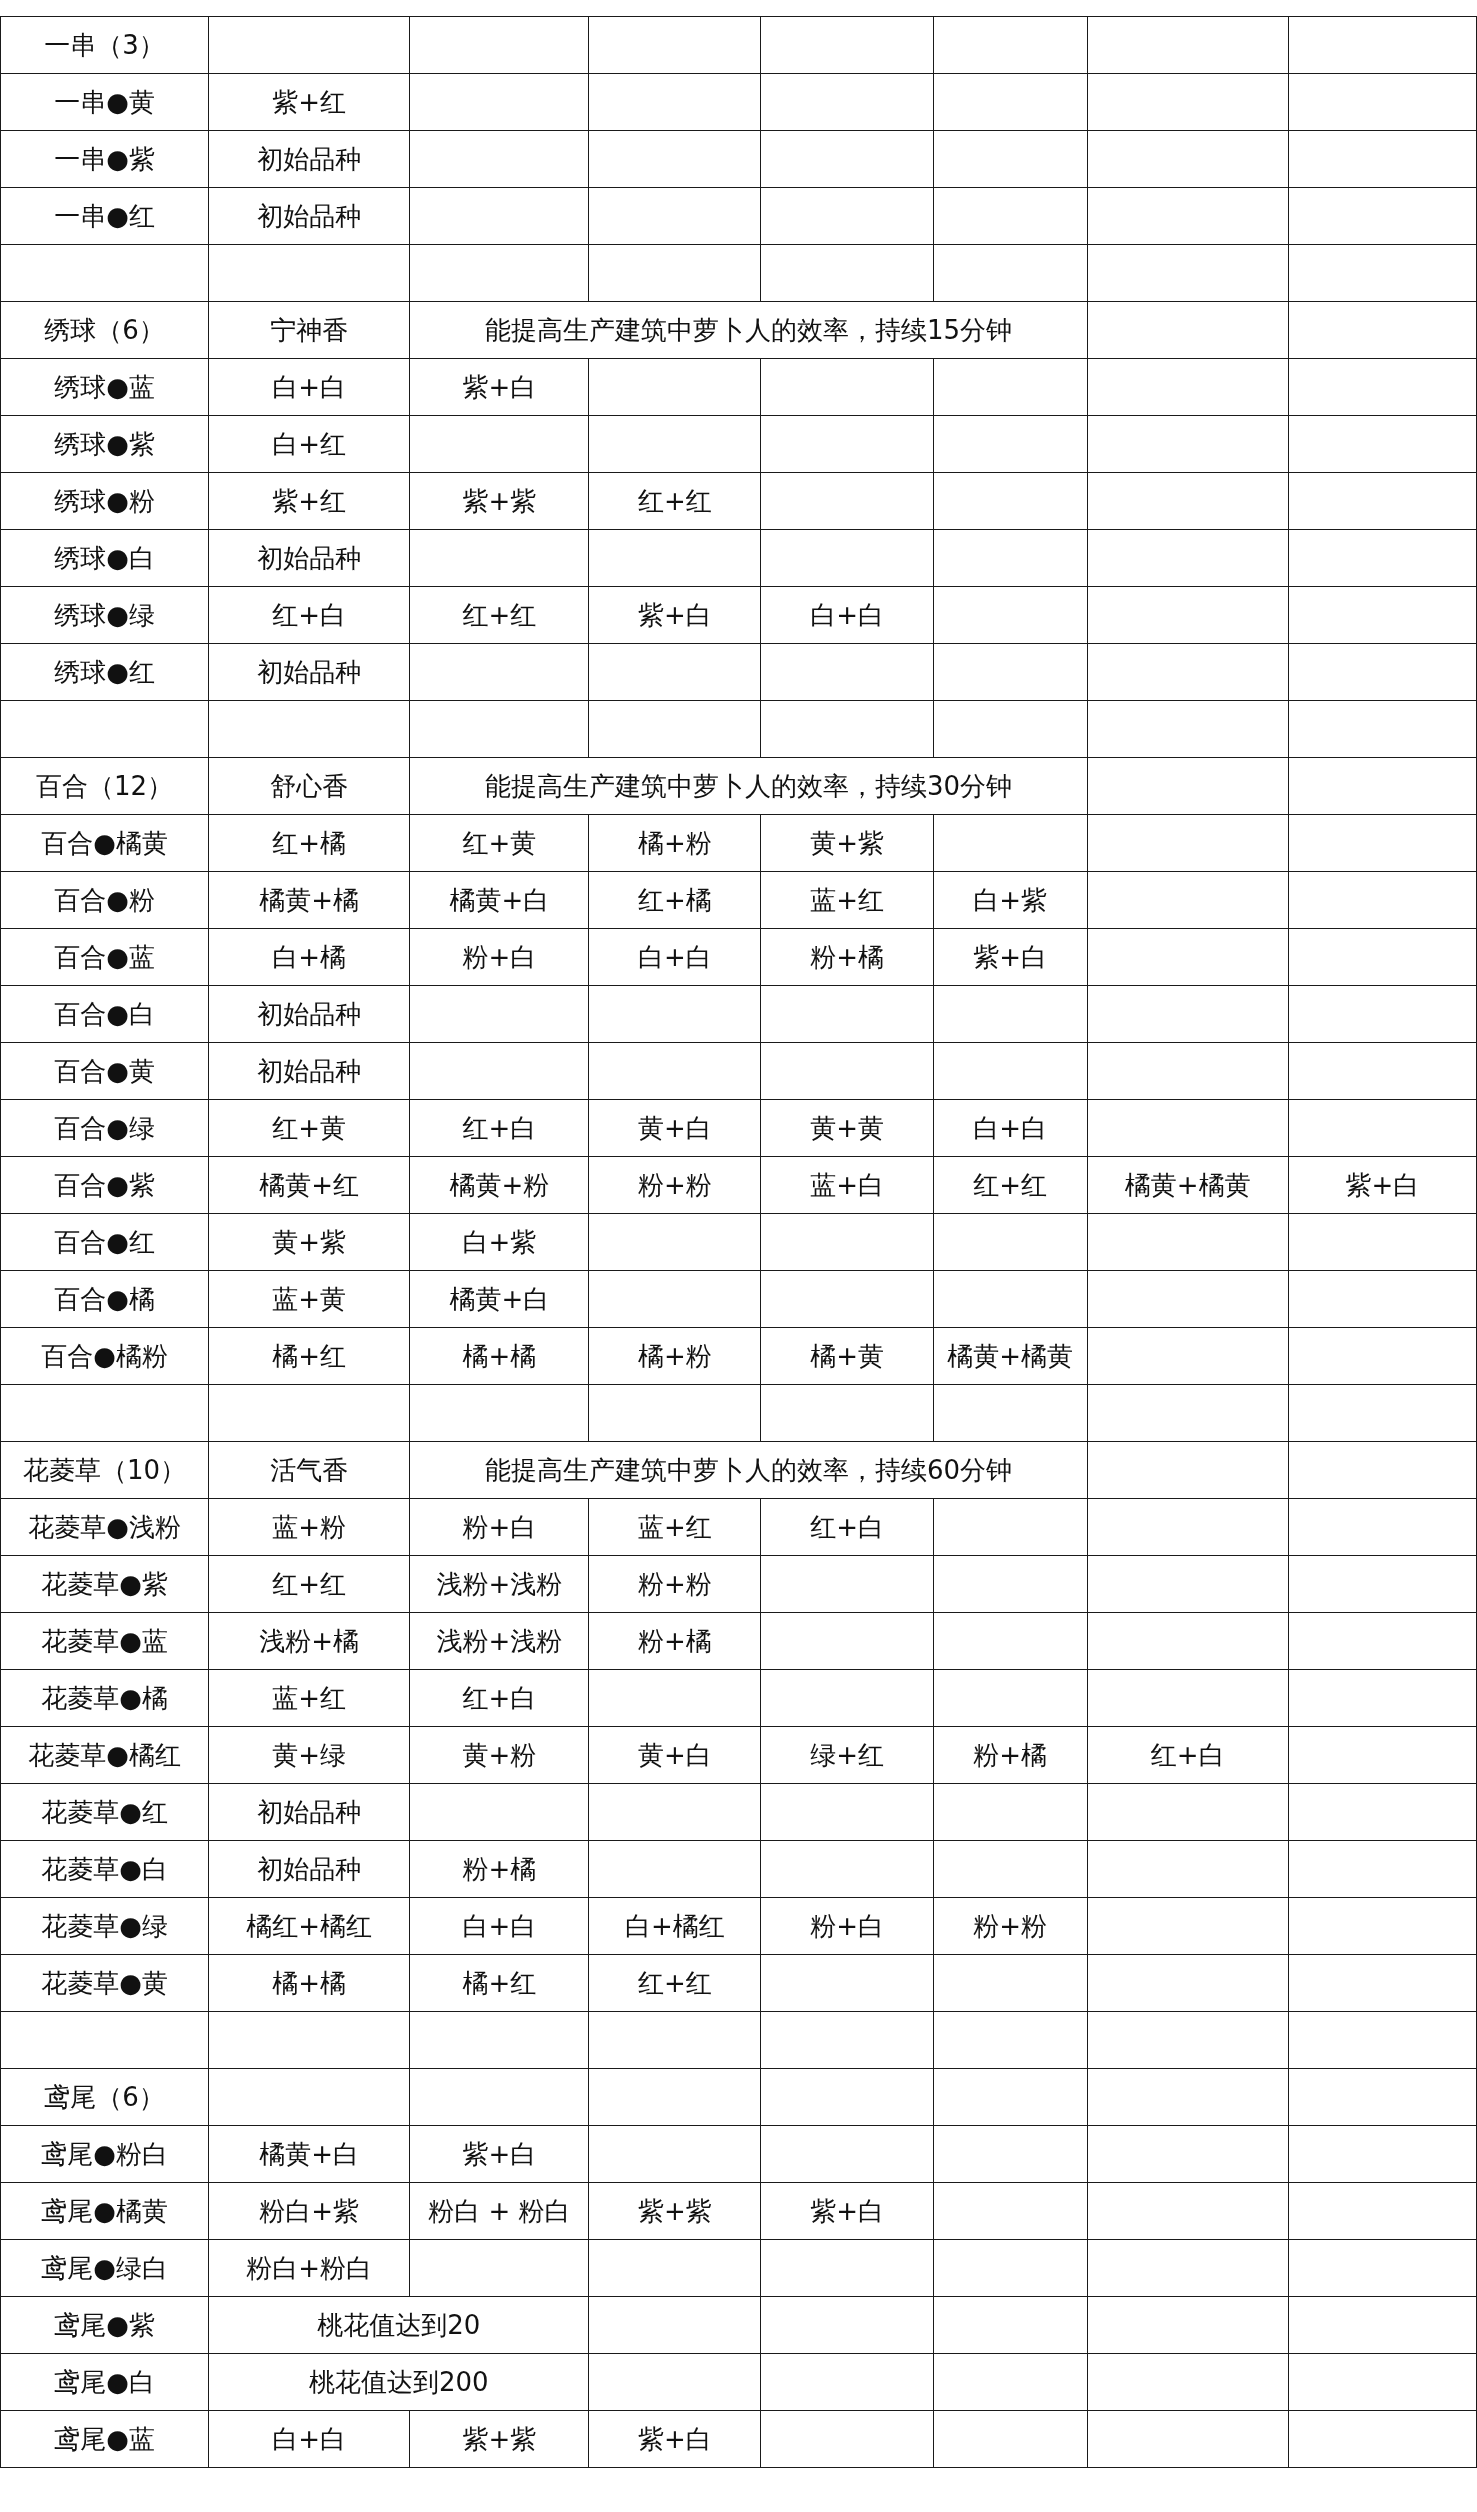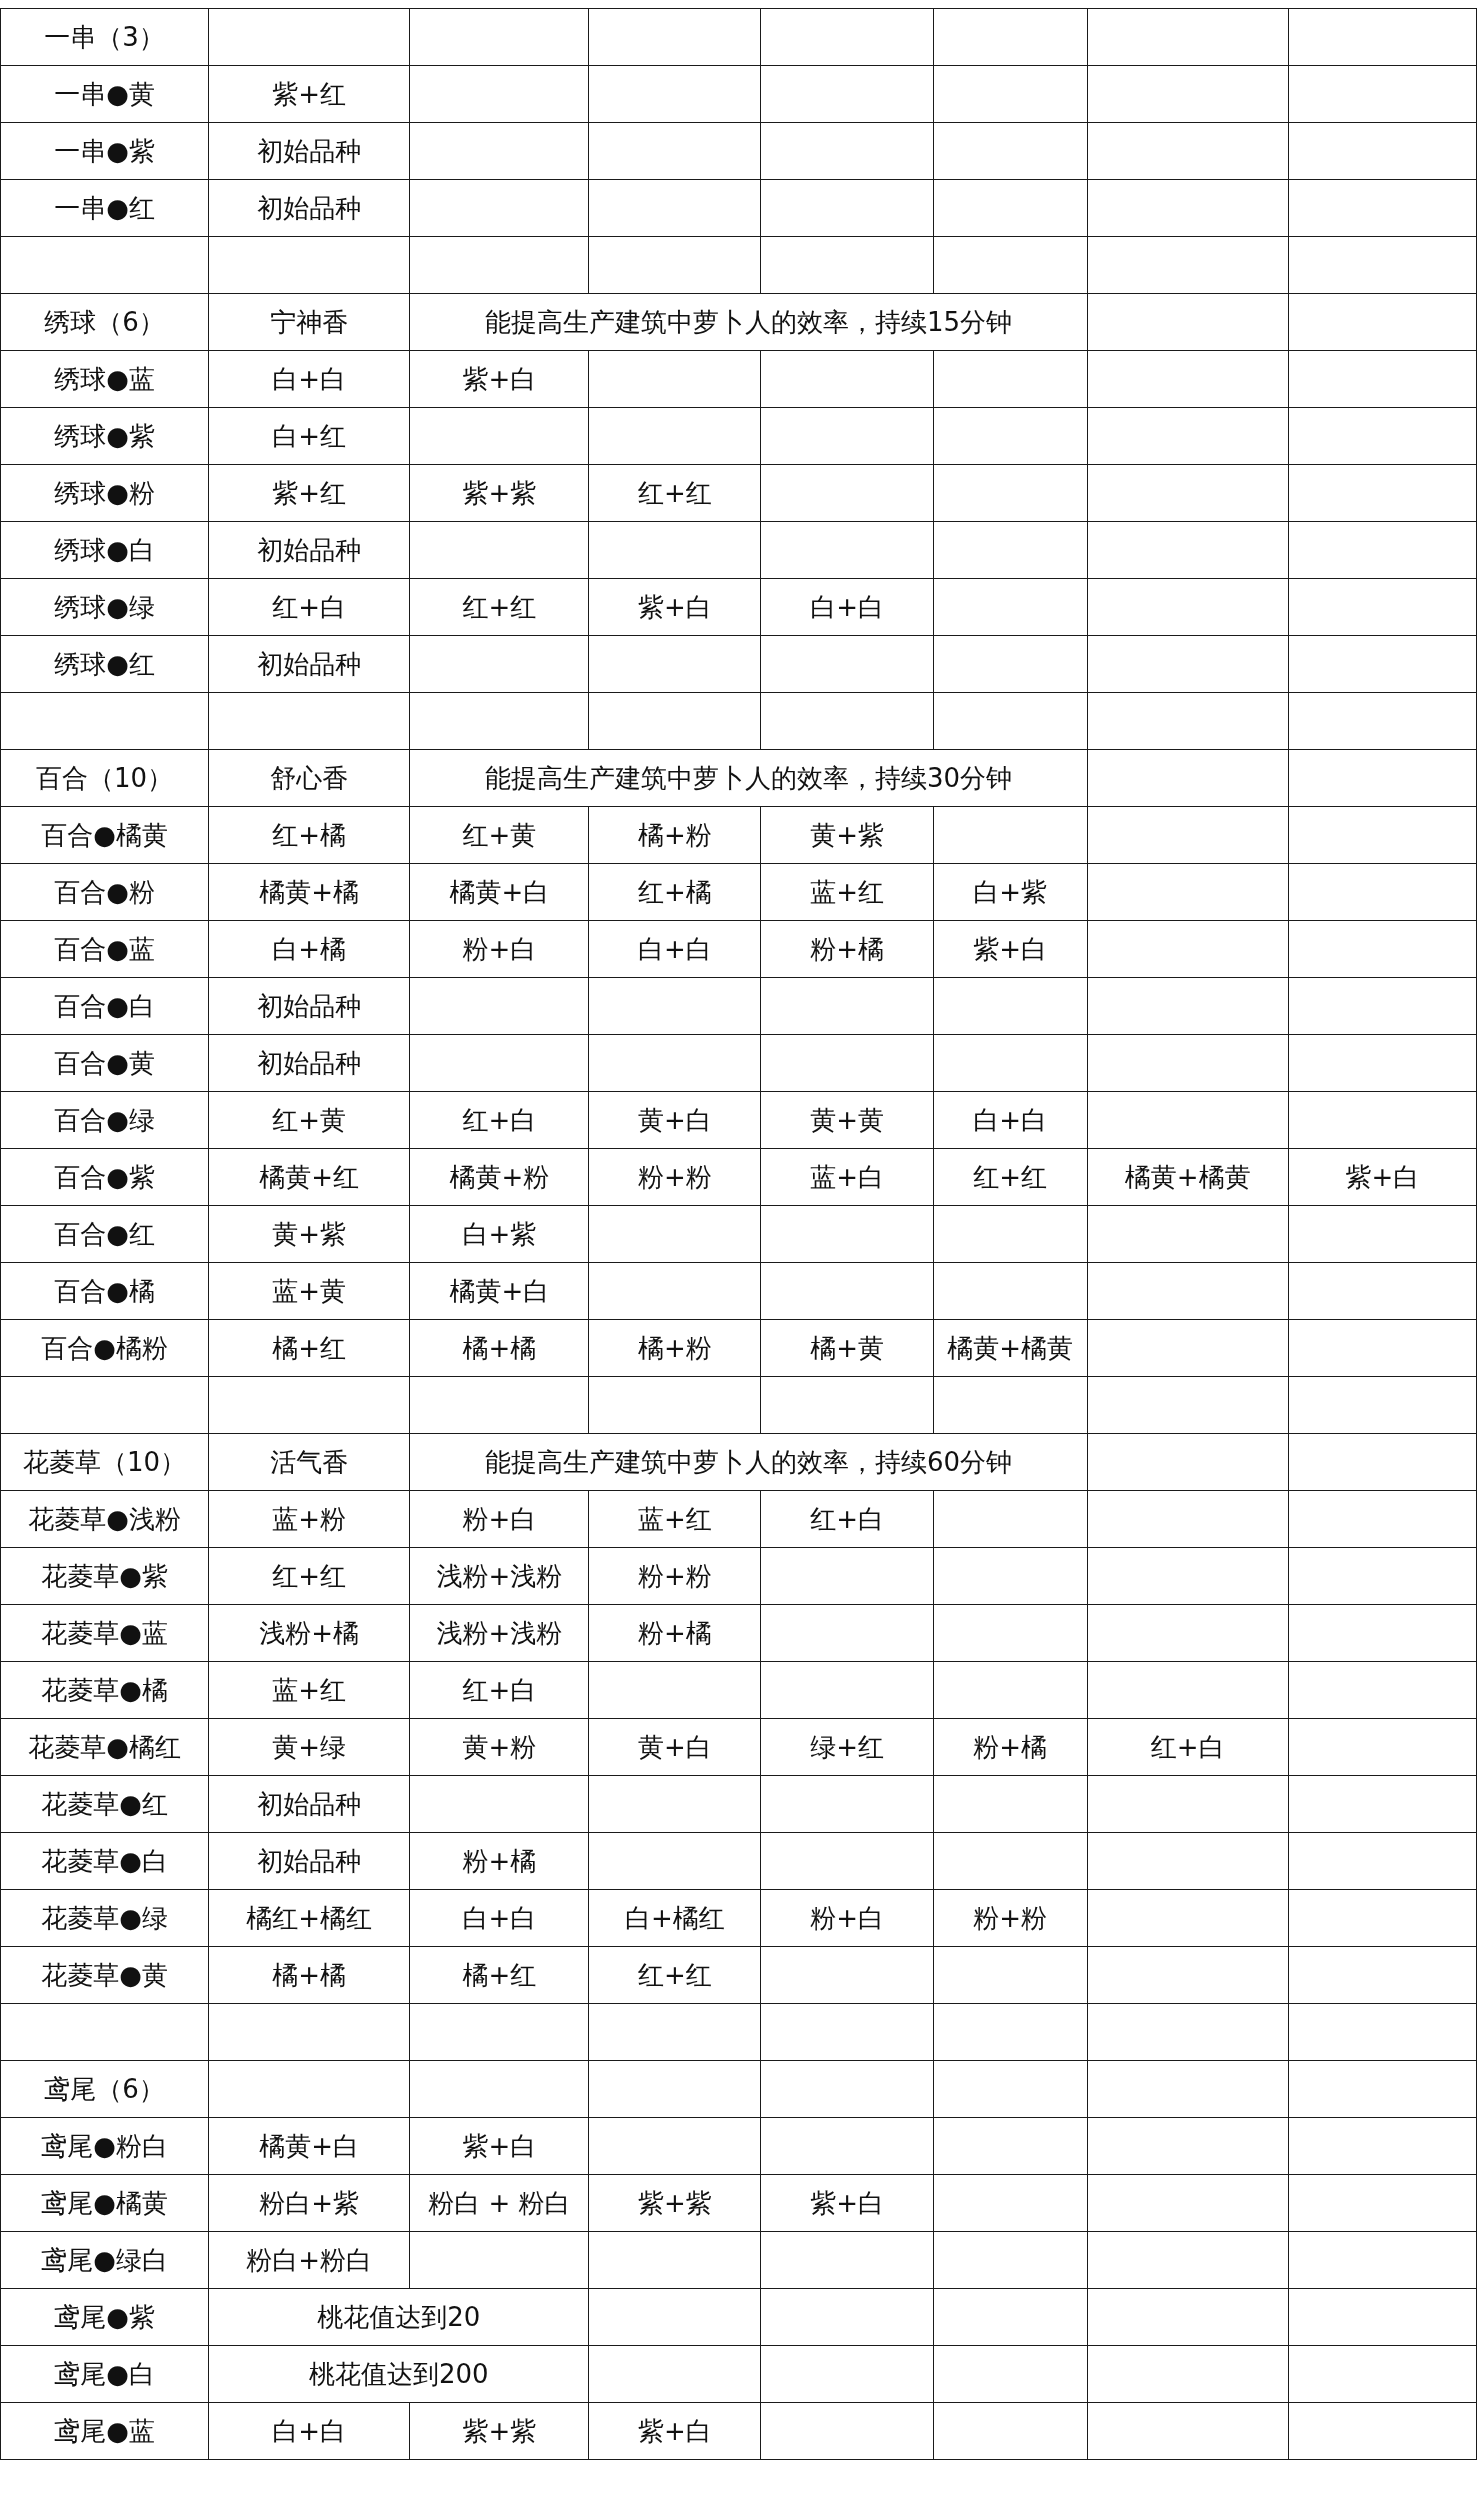--- a/index.html
+++ b/index.html
@@ -1,18 +1,18 @@
 <!DOCTYPE html>
 <html style="font-size:8.7px"><head>
 <meta charset="utf-8">
 <style>
   html, body { margin:0; padding:0; background:#ffffff; }
   body { width:1477px; height:2512px; overflow:hidden; position:relative;
          font-family:"DejaVu Sans","Liberation Sans",sans-serif; color:#111; }
-  table { border-collapse:collapse; table-layout:fixed; position:absolute; left:0; top:8px; width:1477px; }
+  table { border-collapse:collapse; table-layout:fixed; position:absolute; left:0; top:16px; width:1477px; }
   col.c0{width:208px} col.c1{width:201px} col.c2{width:179px} col.c3{width:172px}
   col.c4{width:172px} col.c5{width:154px} col.c6{width:201px} col.c7{width:188px}
   td { height:56px; border:1.6px solid #1a1a1a; text-align:center; vertical-align:middle;
        font-size:26px; line-height:1; padding:0; white-space:nowrap; overflow:hidden; }
 </style>
 </head>
 <body>
 
 <table>
   <colgroup>
@@ -147,21 +147,21 @@
         <td></td>
         <td></td>
         <td></td>
         <td></td>
         <td></td>
         <td></td>
         <td></td>
         <td></td>
       </tr>
       <tr>
-        <td>百合（10）</td>
+        <td>百合（12）</td>
         <td>舒心香</td>
         <td colspan="4">能提高生产建筑中萝卜人的效率，持续30分钟</td>
         <td></td>
         <td></td>
       </tr>
       <tr>
         <td>百合●橘黄</td>
         <td>红+橘</td>
         <td>红+黄</td>
         <td>橘+粉</td>

